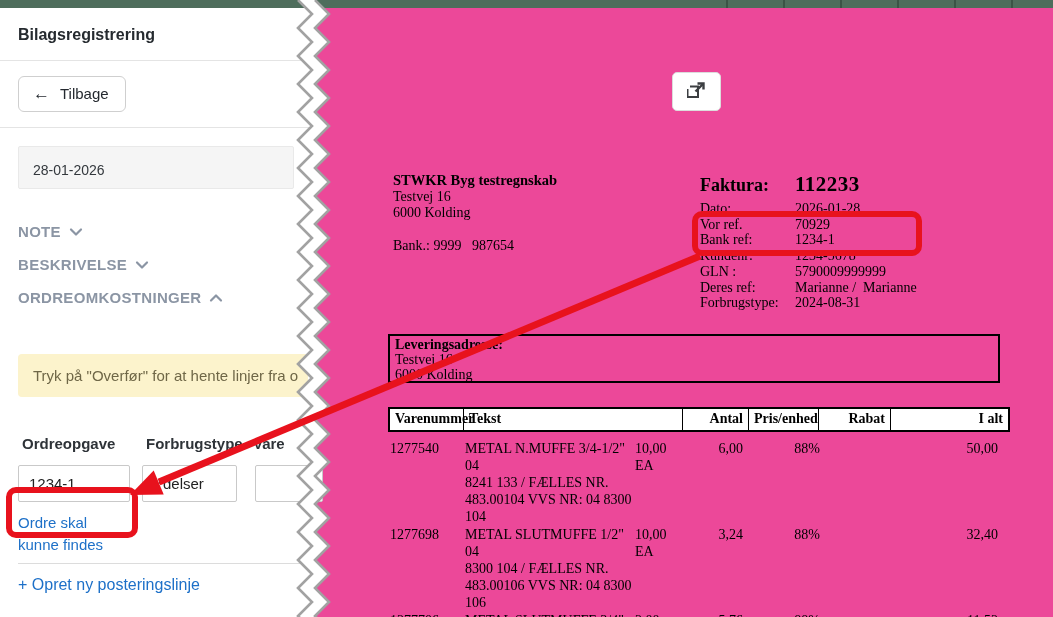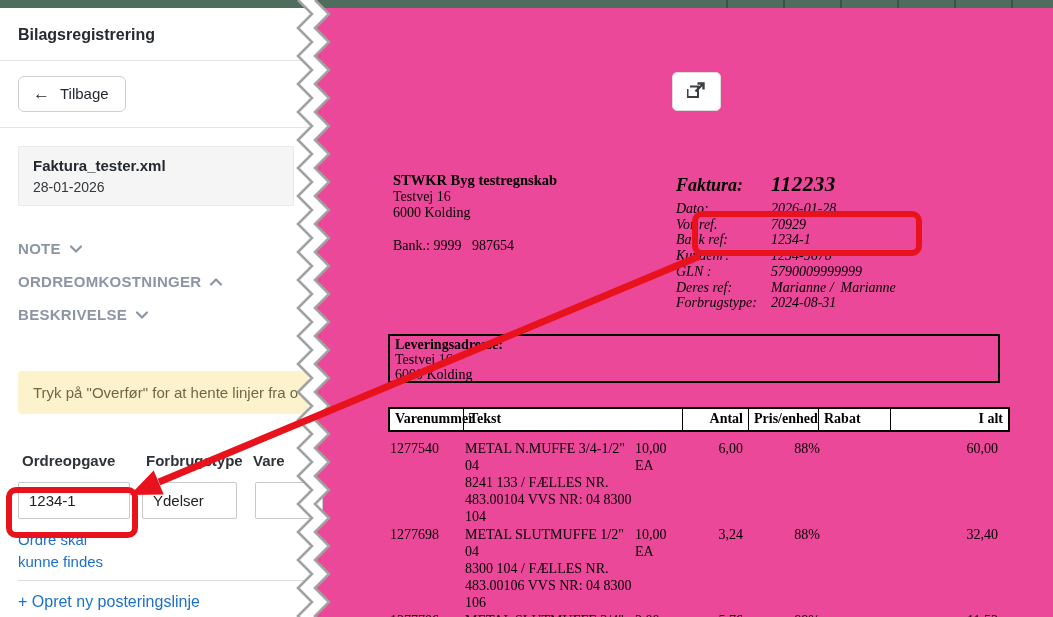--- a/index.html
+++ b/index.html
@@ -60,39 +60,39 @@
   .btn-external {
     position: absolute; left: 672px; top: 72px; width: 49px; height: 39px; z-index: 12;
     background: #fff; border: 1px solid #dcdcdc; border-radius: 5px; cursor: pointer;
     display: flex; align-items: center; justify-content: center;
   }
   
   .doc { font-family: "Liberation Serif", serif; color: #000; }
   .supplier { position: absolute; left: 393px; top: 172px; font-size: 14px; line-height: 16.5px; }
   .supplier .name { font-weight: 700; font-size: 14.5px; }
   .bank-line { position: absolute; left: 393px; top: 238px; font-size: 14px; white-space: pre; }
-  .inv-head { position: absolute; left: 676px; top: 172px; width: 240px; font-style: italic; }
+  .inv-head { position: absolute; left: 700px; top: 172px; width: 240px; }
   .inv-head-row { display: flex; align-items: baseline; }
   .inv-label { font-weight: 700; font-size: 18px; width: 95px; }
   .inv-number { font-weight: 700; font-size: 21px; letter-spacing: .5px; }
   .inv-details { margin-top: 4px; display: grid; grid-template-columns: 95px auto; font-size: 14px; line-height: 15.7px; }
   .inv-details span { white-space: pre; }
   .delivery {
     position: absolute; left: 388px; top: 334px; width: 612px; height: 49px;
     border: 2px solid #000; padding: 1px 5px; font-size: 14px; line-height: 15px;
   }
   .delivery .t { font-weight: 700; }
   .items-head {
     position: absolute; left: 388px; top: 407px; width: 622px; display: flex;
     border: 2px solid #000; font-size: 14px; font-weight: 700; background: #fff;
   }
   .items-head > div { padding: 2px 5px 3px 5px; border-right: 1px solid #000; }
   .items-head > div:last-child { border-right: none; }
   .hc1 { width: 74px; } .hc2 { width: 219px; } .hc3 { width: 66px; text-align: right; }
-  .hc4 { width: 70px; text-align: center; } .hc5 { width: 72px; text-align: left; } .hc6 { width: 117px; text-align: right; }
+  .hc4 { width: 70px; text-align: center; } .hc5 { width: 72px; text-align: right; } .hc6 { width: 117px; text-align: right; }
   .items-body { position: absolute; left: 388px; top: 440px; width: 612px; font-size: 14px; line-height: 17px; }
   .item-row { display: grid; grid-template-columns: 77px 170px 45px 65px 77px 178px; margin-bottom: 1px; }
   .item-row .vn { padding-left: 2px; }
   .item-row .tx { white-space: pre-line; }
   .item-row .num { text-align: right; padding-right: 2px; }
   
   .red-box { position: absolute; border: 6px solid #e8121d; border-radius: 10px; z-index: 50; pointer-events: none; }
   .red-box-1 { left: 692px; top: 211px; width: 230px; height: 45px; }
   .red-box-2 { left: 6px; top: 487px; width: 132px; height: 51px; }
   .arrow-layer { position: absolute; left: 0; top: 0; z-index: 60; pointer-events: none; }
@@ -112,46 +112,45 @@
 
     <div class="back-row">
       <button class="btn-back">
         <span class="arrow">←</span>
         <span>Tilbage</span>
       </button>
     </div>
     <div class="hr"></div>
 
     <div class="file-card">
-      <div class="file-name">Faktura_tester.xml</div>
       <div class="file-date">28-01-2026</div>
     </div>
 
     <div class="sections">
       <div class="section-head">
         <span>NOTE</span>
+        <span class="chev">
+          <svg width="14" height="14" viewBox="0 0 14 14">
+              <path d="M2 4.5 L7 9.5 L12 4.5" fill="none" stroke="#8b95a4" stroke-width="2.2" stroke-linecap="round" stroke-linejoin="round"></path>
+            </svg>
+        </span>
+      </div>
+      <div class="section-head">
+        <span>BESKRIVELSE</span>
         <span class="chev">
           <svg width="14" height="14" viewBox="0 0 14 14">
               <path d="M2 4.5 L7 9.5 L12 4.5" fill="none" stroke="#8b95a4" stroke-width="2.2" stroke-linecap="round" stroke-linejoin="round"></path>
             </svg>
         </span>
       </div>
       <div class="section-head">
         <span>ORDREOMKOSTNINGER</span>
         <span class="chev">
           <svg width="14" height="14" viewBox="0 0 14 14">
               <path d="M2 9.5 L7 4.5 L12 9.5" fill="none" stroke="#8b95a4" stroke-width="2.2" stroke-linecap="round" stroke-linejoin="round"></path>
-            </svg>
-        </span>
-      </div>
-      <div class="section-head">
-        <span>BESKRIVELSE</span>
-        <span class="chev">
-          <svg width="14" height="14" viewBox="0 0 14 14">
-              <path d="M2 4.5 L7 9.5 L12 4.5" fill="none" stroke="#8b95a4" stroke-width="2.2" stroke-linecap="round" stroke-linejoin="round"></path>
             </svg>
         </span>
       </div>
     </div>
 
     <div class="alert">Tryk på "Overfør" for at hente linjer fra o</div>
 
     <div class="cols-row">
       <div class="col-h1">Ordreopgave</div>
       <div class="col-h2">Forbrugstype</div>
@@ -232,21 +231,21 @@
 
   <div class="doc items-body">
     <div class="item-row">
       <div class="vn">1277540</div>
       <div class="tx">METAL N.MUFFE 3/4-1/2" 04
 8241 133 / FÆLLES NR.
 483.00104 VVS NR: 04 8300 104</div>
       <div>10,00 EA</div>
       <div class="num">6,00</div>
       <div class="num">88%</div>
-      <div class="num">60,00</div>
+      <div class="num">50,00</div>
     </div>
     <div class="item-row">
       <div class="vn">1277698</div>
       <div class="tx">METAL SLUTMUFFE 1/2" 04
 8300 104 / FÆLLES NR.
 483.00106 VVS NR: 04 8300 106</div>
       <div>10,00 EA</div>
       <div class="num">3,24</div>
       <div class="num">88%</div>
       <div class="num">32,40</div>

